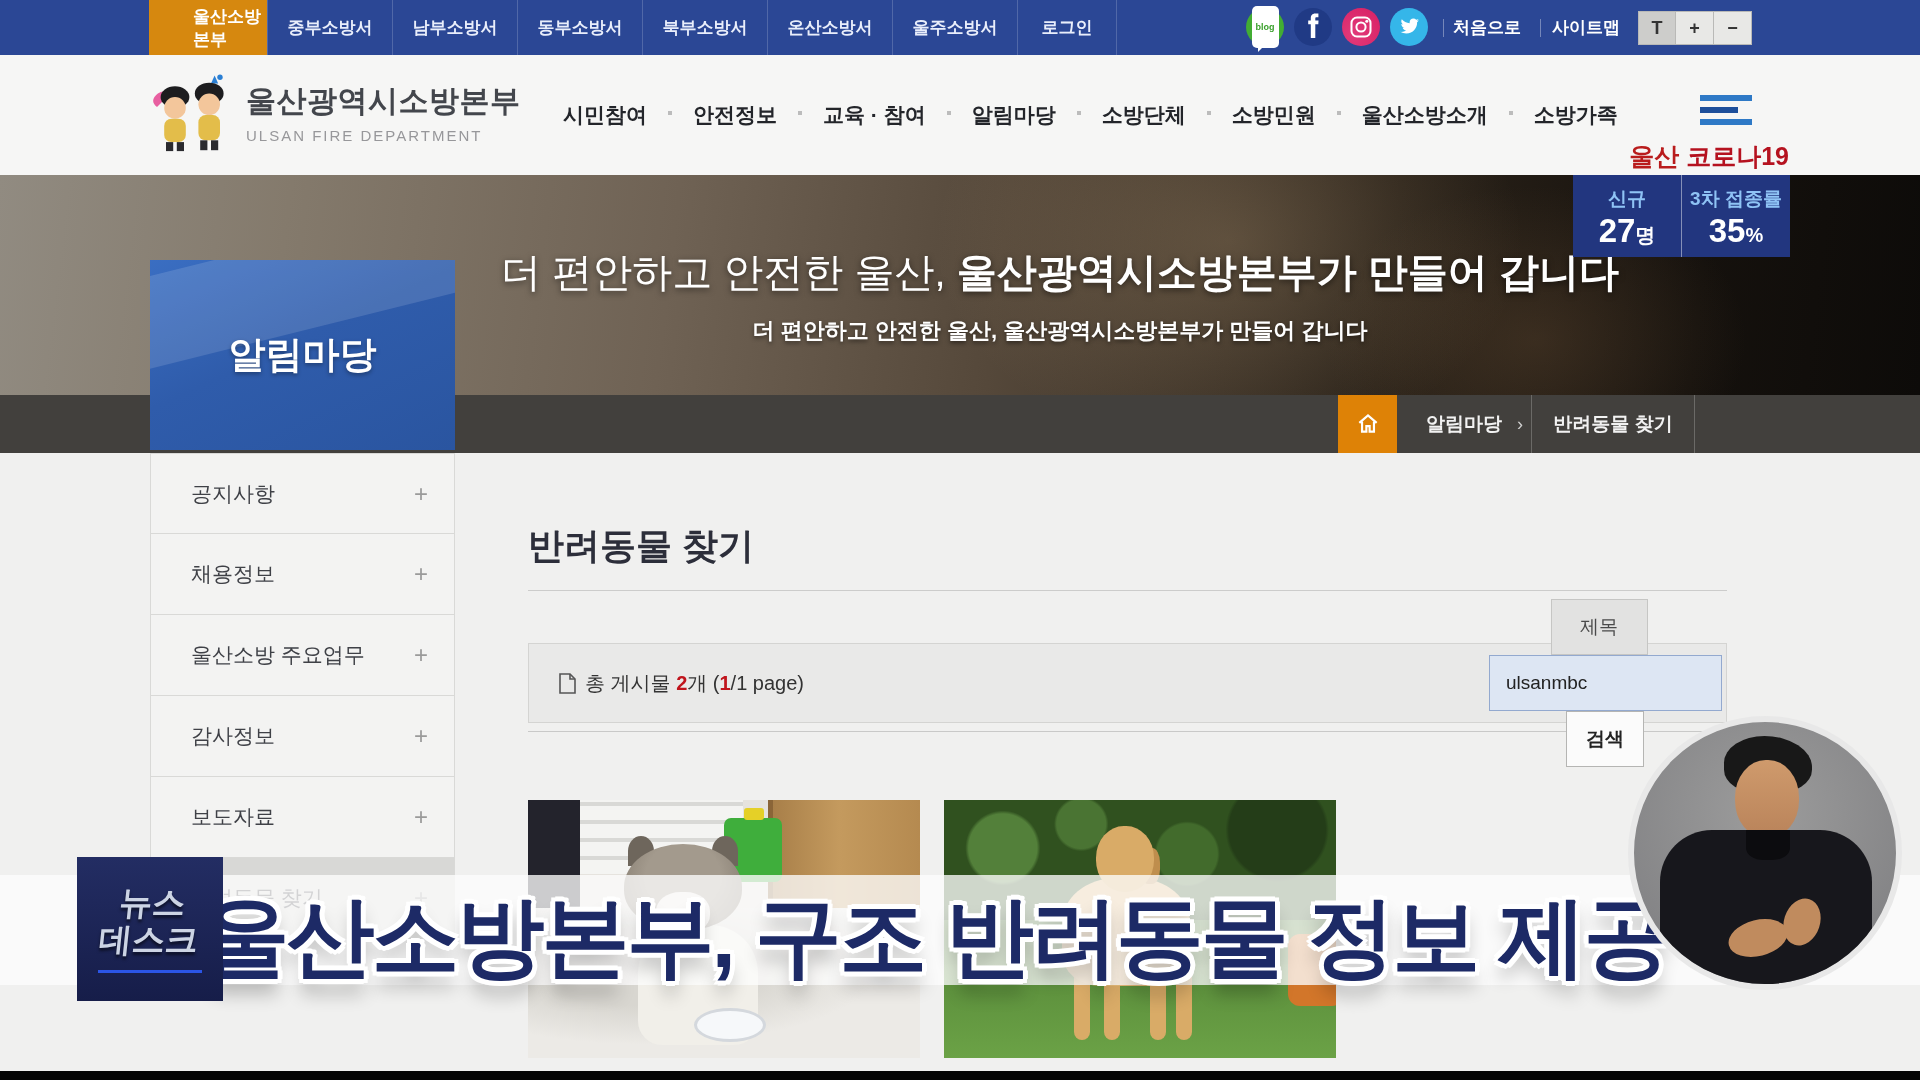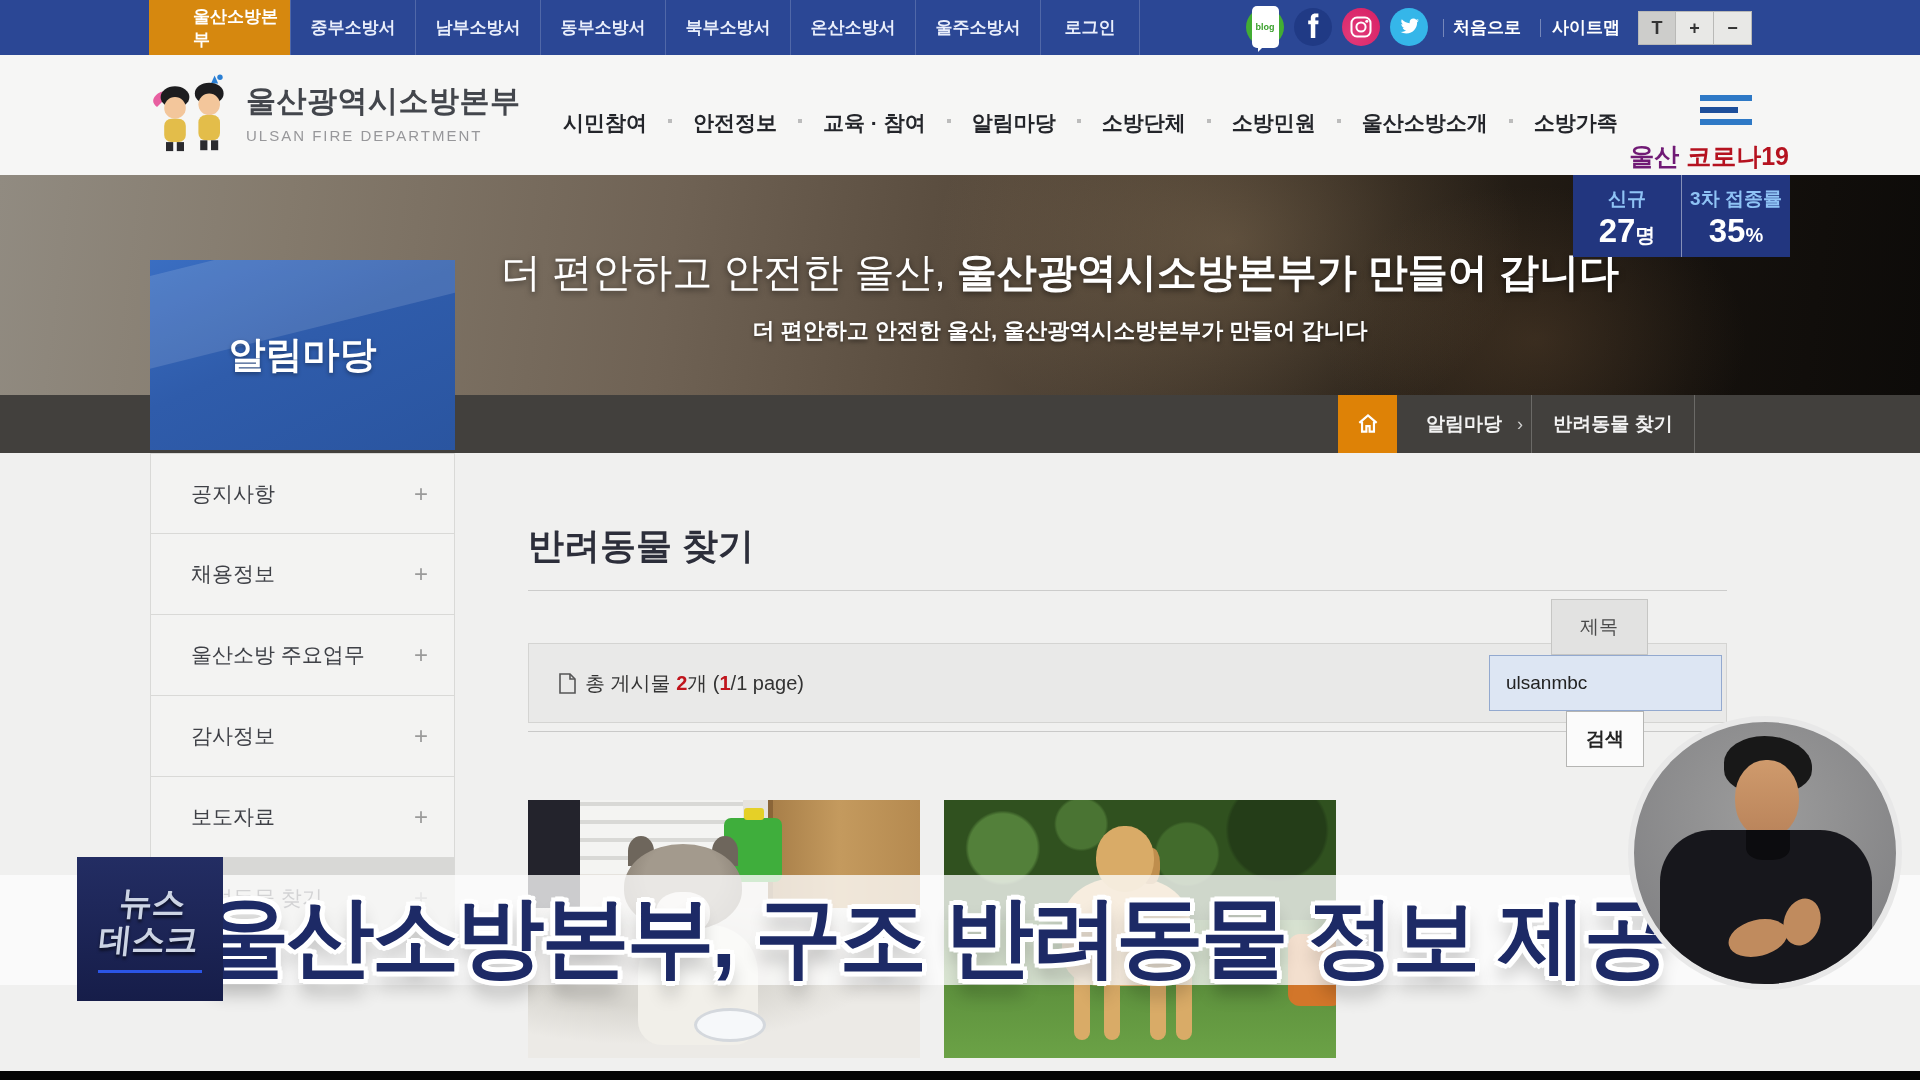--- a/index.html
+++ b/index.html
@@ -5,21 +5,21 @@
   * { margin:0; padding:0; box-sizing:border-box; }
   html,body { width:1920px; height:1080px; }
   body { position:relative; overflow:hidden; background:#f0f0ef; font-family:"Liberation Sans", sans-serif; }
 
   
   .topbar { position:absolute; left:0; top:0; width:1920px; height:55px; background:#2b4795; z-index:5; }
   .tabs { position:absolute; left:149px; top:0; height:55px; display:flex; }
   .tab { width:125px; display:flex; align-items:center; justify-content:center;
          color:#e9eefb; font-size:17px; font-weight:700; border-left:1px solid rgba(255,255,255,0.18); cursor:pointer; }
   .tab:last-child { width:100px; border-right:1px solid rgba(255,255,255,0.18); }
-  .tab.active { width:141px; background:#d6880f; color:#fff; border-left:none;padding-left:44px; }
+  .tab.active { width:118px; background:#d6880f; color:#fff; border-left:none;padding-left:44px; }
   .social { position:absolute; left:1246px; top:8px; display:flex; gap:10px; }
   .sicon { width:38px; height:38px; border-radius:50%; position:relative; display:flex; align-items:center; justify-content:center; cursor:pointer; }
   .sicon.blog { background:#42ad33; }
   .blog-bubble { background:#fff; border-radius:5px; padding:16px 4px; font-size:9px; font-weight:800; color:#3aa02c; position:relative; }
   .blog-bubble::after { content:""; position:absolute; left:6px; bottom:-4px; border:4px solid transparent; border-top-color:#fff; border-left-color:#fff; }
   .sicon.fb { background:#203a85; }
   .sicon.ig { background:radial-gradient(circle at 30% 70%, #e13a7a, #d81f63); }
   .sicon.tw { background:#35b6e9; }
   .tdiv { position:absolute; top:19px; width:1px; height:18px; background:rgba(255,255,255,0.35); }
   .toplink { position:absolute; top:0; height:55px; display:flex; align-items:center; color:#fff; font-size:17px; font-weight:700; cursor:pointer; }
@@ -27,30 +27,30 @@
   .fbtn { width:38px; height:34px; background:#e8e8e6; border:1px solid #b9b9b7; border-left:none;
           display:flex; align-items:center; justify-content:center; font-size:18px; font-weight:700; color:#333; cursor:pointer; }
   .fbtn:first-child { background:#cdcdcb; border-left:1px solid #b9b9b7; }
 
   
   .header { position:absolute; left:0; top:55px; width:1920px; height:120px; background:#f6f6f5; z-index:3; }
   .mascots { position:absolute; left:148px; top:15px; width:90px; height:92px; }
   .logo-text { position:absolute; left:246px; top:26px; }
   .logo-title { font-size:30px; font-weight:800; color:#43464c; letter-spacing:0.5px; }
   .logo-sub { margin-top:5px; font-size:15px; color:#97979a; letter-spacing:2px; }
-  .mainnav { position:absolute; left:540px; top:48px; display:flex; align-items:center; }
+  .mainnav { position:absolute; left:540px; top:40px; display:flex; align-items:center; }
   .nav-item { font-size:21px; font-weight:700; color:#23252a; padding:6px 23px; position:relative; cursor:pointer; white-space:nowrap; }
   .nav-item:not(:first-child)::before { content:""; position:absolute; left:-2px; top:16px; width:4px; height:4px; background:#bcbcbc; }
   .hamburger { position:absolute; left:1700px; top:40px; width:52px; cursor:pointer; }
   .hamburger .bar { height:6px; margin-bottom:6px; }
   .hamburger .b1 { background:#2e79c6; }
   .hamburger .b2 { background:#1d4f9b; width:38px; }
   .hamburger .b3 { background:#2e79c6; margin-bottom:0; }
   .covid-badge { position:absolute; right:131px; bottom:2px; font-size:25px; font-weight:800; white-space:nowrap; }
-  .covid-badge .region { color:#701a75; }
+  .covid-badge .region { color:#b91c1c; }
   .covid-badge .title { color:#b5121f; }
 
   
   .hero { position:absolute; left:0; top:175px; width:1920px; height:220px;
           background:linear-gradient(97deg,#918b81 0%,#847a6c 15%,#6f6254 35%,#55483a 52%,#2a2219 72%,#15110d 88%,#0d0b09 100%); }
   .hero::before { content:""; position:absolute; inset:0;
           background:radial-gradient(ellipse 420px 300px at 64% 30%, rgba(200,170,130,0.25), transparent 70%),
                      radial-gradient(ellipse 300px 220px at 80% 75%, rgba(120,90,60,0.3), transparent 70%); }
   .hero-text { position:absolute; left:420px; right:220px; top:70px; text-align:center; color:#fff; }
   .hero-main { font-size:40px; font-weight:500; text-shadow:0 2px 6px rgba(0,0,0,0.55); white-space:nowrap; }

